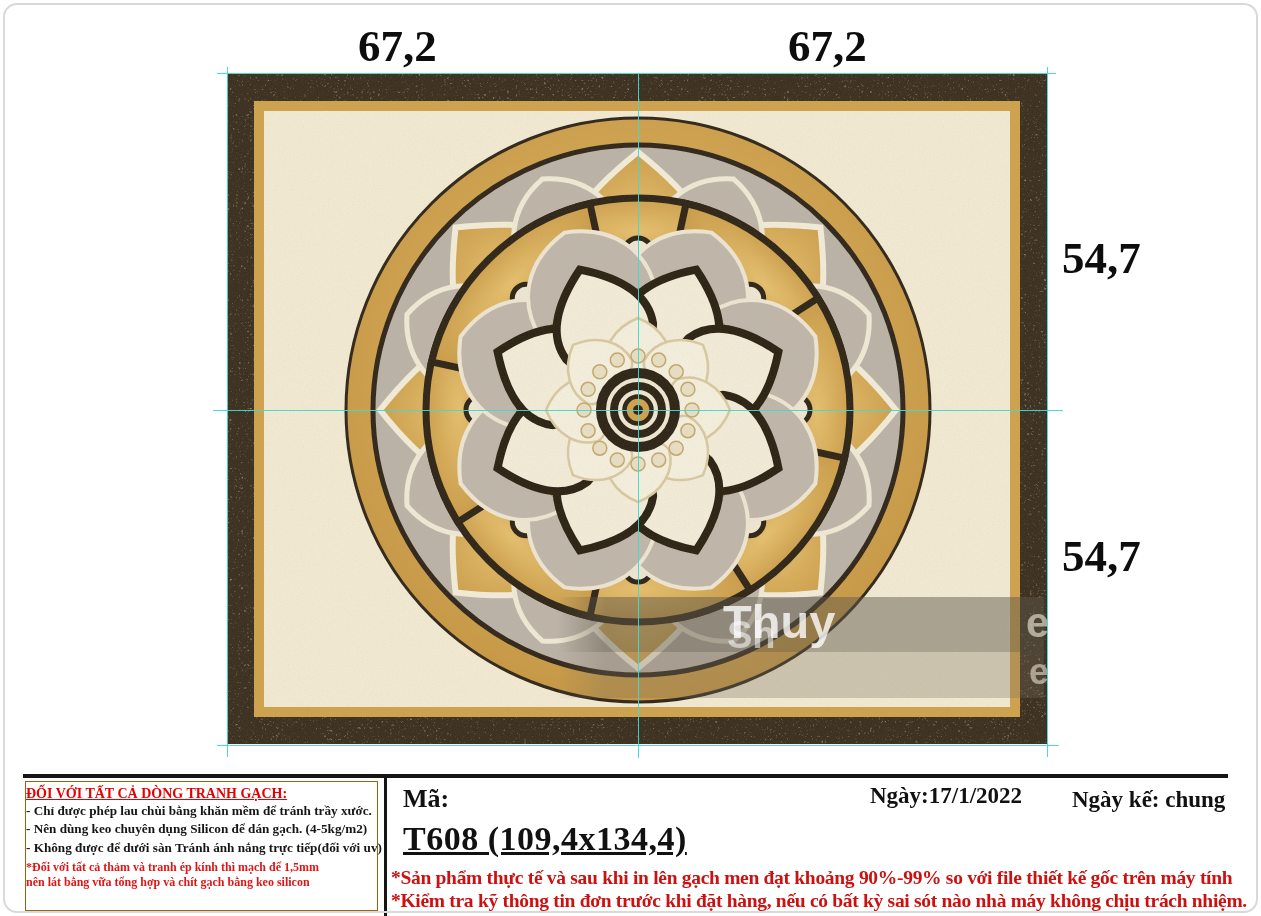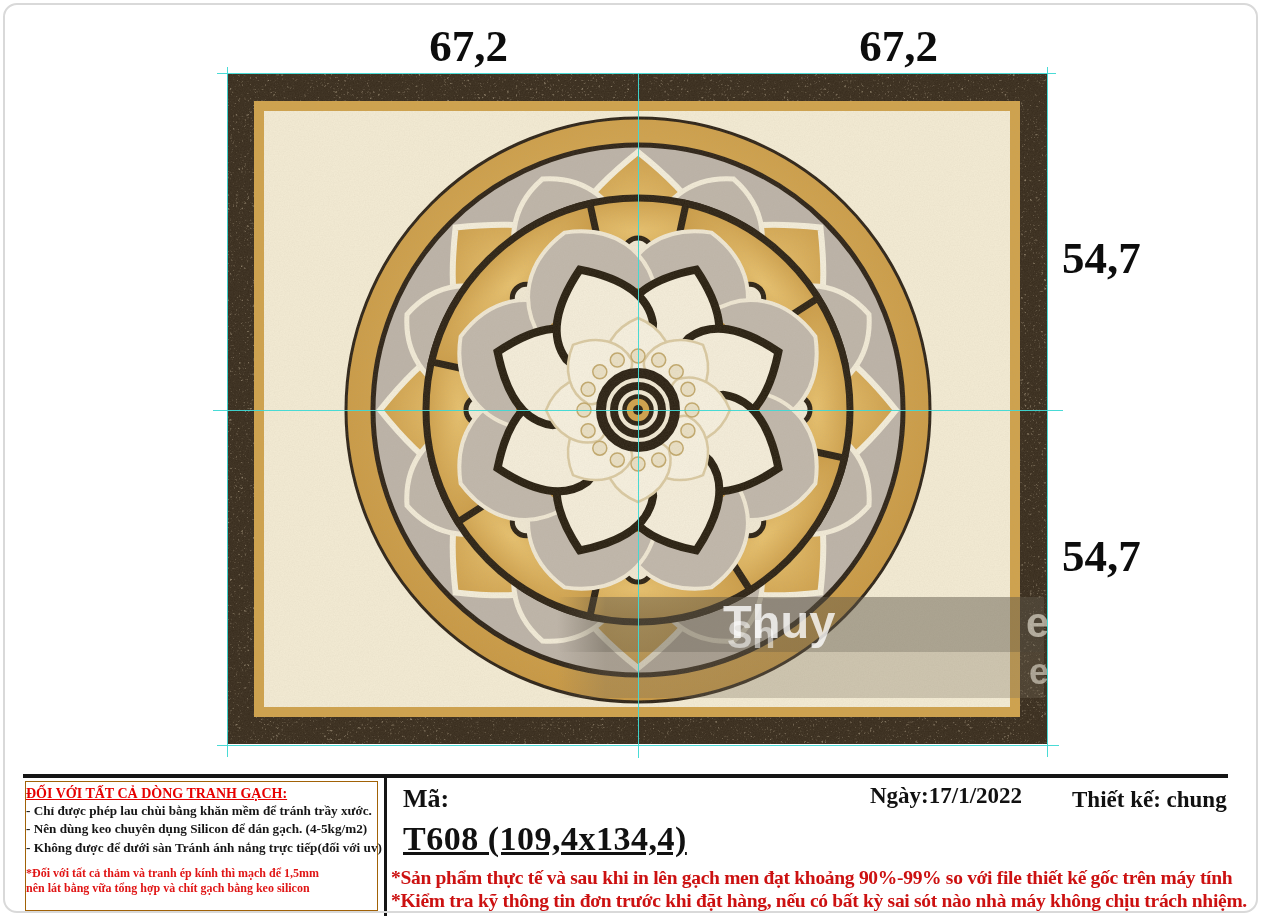--- a/index.html
+++ b/index.html
@@ -10,36 +10,36 @@
   
   .tile{position:absolute;left:227px;top:74px;width:820px;height:670px;}
   .tile svg{display:block;}
 
   
   .guide{position:absolute;background:#3fd9d4;opacity:.95;}
   .gh{height:1px;} .gv{width:1px;}
 
   
   .meas{position:absolute;font-weight:bold;color:#0d0d0d;font-size:45px;letter-spacing:0px;line-height:1;}
-  .meas.top{width:150px;text-align:right;top:24px;}
+  .meas.top{width:150px;text-align:left;top:24px;}
 
   
   .wm-band{position:absolute;}
   .wm-t{position:absolute;font-family:"Liberation Sans","DejaVu Sans",sans-serif;font-weight:bold;line-height:1;}
 
   
   .rule-h{position:absolute;left:23px;top:774px;width:1205px;height:4px;background:#151515;}
   .rule-v{position:absolute;left:384px;top:778px;width:3px;height:138px;background:#151515;}
 
   .notice{position:absolute;left:25px;top:781px;width:353px;height:130px;border:1px solid #a16207;
           box-sizing:border-box;padding:3px 6px 0 0;background:#fff;}
   .notice .title{color:#e60000;font-weight:bold;font-size:14px;text-decoration:underline;white-space:nowrap;line-height:17px;}
   .notice .rule{color:#161616;font-weight:bold;font-size:13.2px;line-height:18.4px;white-space:nowrap;}
   .notice .note{color:#e01515;font-weight:bold;font-size:12px;line-height:14.5px;white-space:nowrap;}
-  .notice .note.first{margin-top:9px;}
+  .notice .note.first{margin-top:3px;}
 
   .ma-label{position:absolute;left:403px;top:786px;font-size:26px;font-weight:bold;color:#111;line-height:1;}
   .ma-code{position:absolute;left:403px;top:822px;font-size:34px;font-weight:bold;color:#111;line-height:1;letter-spacing:.5px;text-decoration:underline;}
   .date{position:absolute;left:870px;top:784px;font-size:23px;font-weight:bold;color:#111;line-height:1;}
   .designer{position:absolute;left:1072px;top:788px;font-size:23px;font-weight:bold;color:#111;line-height:1;}
   .disc{position:absolute;left:391px;width:865px;color:#cc1111;font-weight:bold;font-size:19.5px;line-height:1;white-space:nowrap;letter-spacing:-0.3px;}
   .disc.l1{top:868px;} .disc.l2{top:891px;}
 </style>
 </head>
 <body>
@@ -220,19 +220,19 @@
     <div class="rule">- Nên dùng keo chuyên dụng Silicon để dán gạch. (4-5kg/m2)</div>
     <div class="rule">- Không được để dưới sàn Tránh ánh nắng trực tiếp(đối với uv)</div>
     <div class="note first">*Đối với tất cả thảm và tranh ép kính thì mạch để 1,5mm</div>
     <div class="note">nên lát bằng vữa tổng hợp và chít gạch bằng keo silicon</div>
   </div>
 
   <div class="ma-label">Mã:</div>
   <div class="ma-code">T608 (109,4x134,4)</div>
 
   <div class="date">Ngày:17/1/2022</div>
-  <div class="designer">Thiết kế: chung</div>
+  <div class="designer">Ngày kế: chung</div>
 
   <div class="disc l1">*Sản phẩm thực tế và sau khi in lên gạch men đạt khoảng 90%-99% so với file thiết kế gốc trên máy tính</div>
   <div class="disc l2">*Kiểm tra kỹ thông tin đơn trước khi đặt hàng, nếu có bất kỳ sai sót nào nhà máy không chịu trách nhiệm.</div>
 
   <div class="photo-frame"></div>
 </div>
 
 </body></html>

